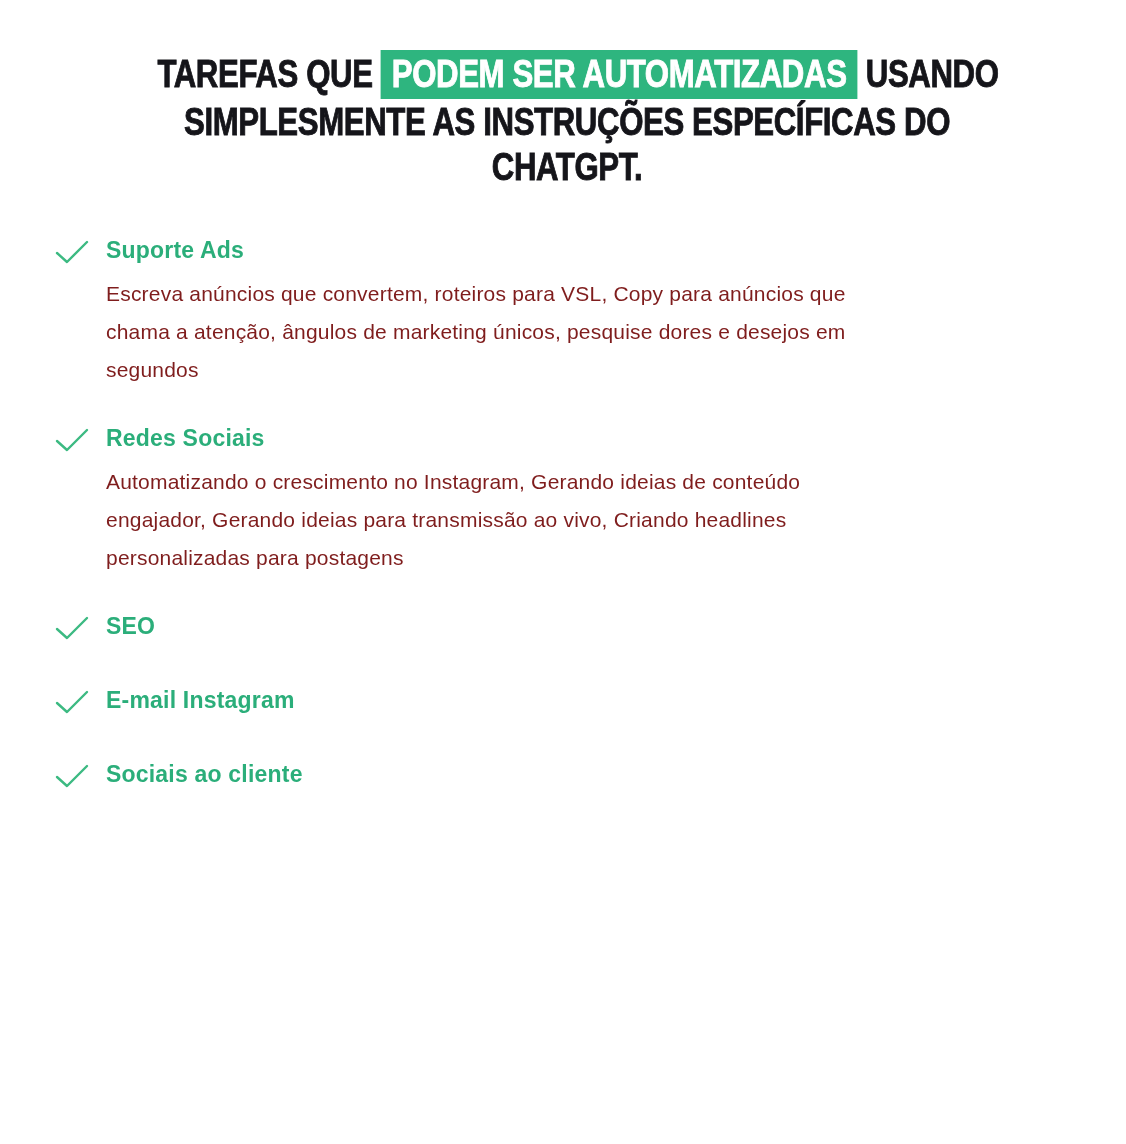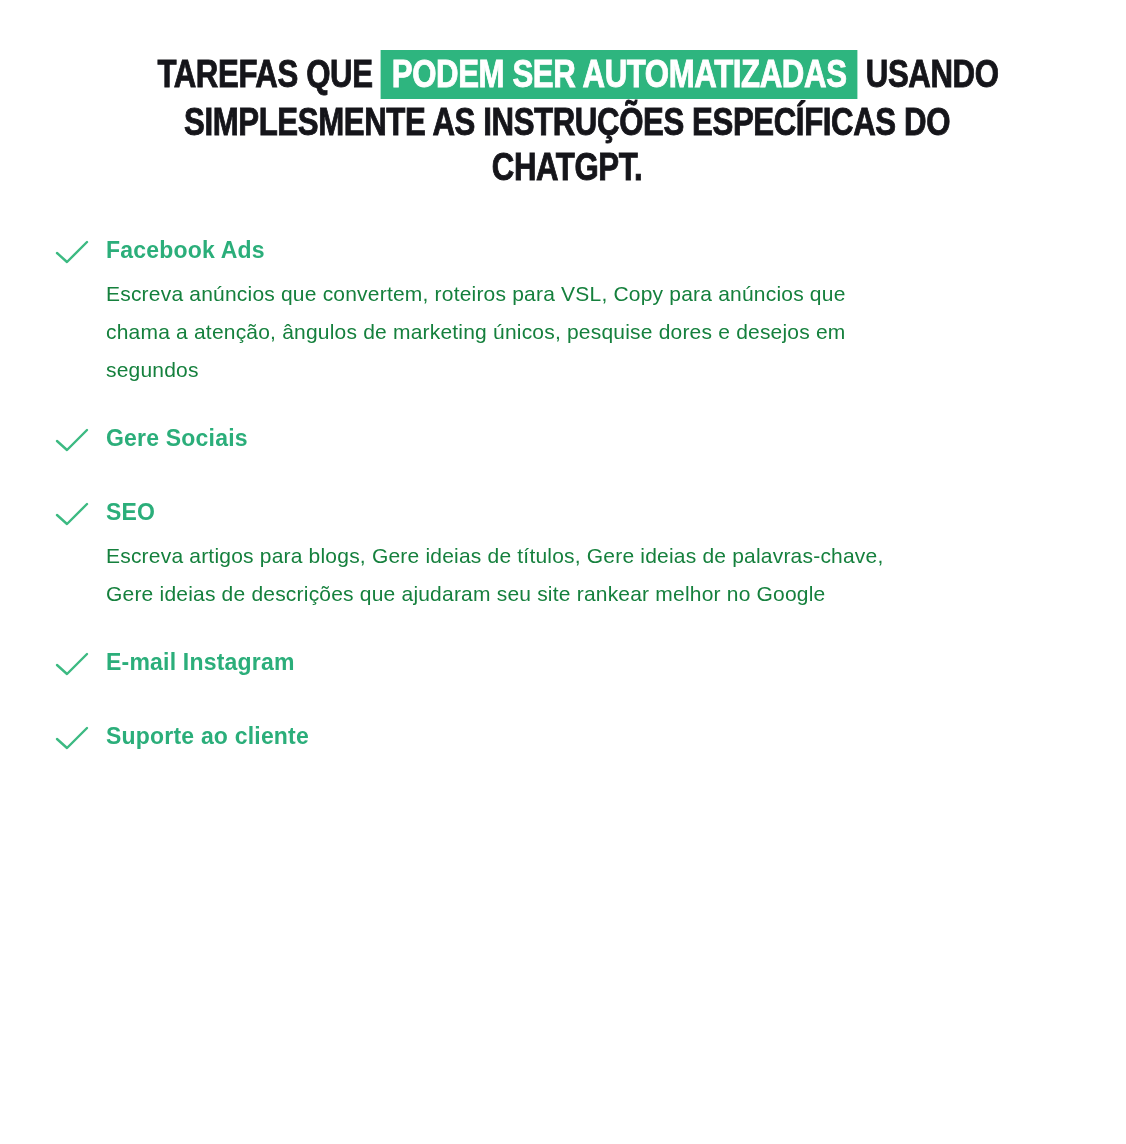--- a/index.html
+++ b/index.html
@@ -68,21 +68,21 @@
   }
   .item-title {
     color: #2bae7a;
     font-size: 23px;
     font-weight: bold;
     line-height: 34px;
     margin: 0 0 8px 0;
     letter-spacing: 0.2px;
   }
   .item-body {
-    color: #15803d;
+    color: #7f1d1d;
     font-size: 21px;
     line-height: 38px;
     white-space: pre-line;
     letter-spacing: 0.2px;
   }
 </style>
 </head>
 <body>
 
 <div class="page">
@@ -97,48 +97,49 @@
 
   <div class="items">
 
     <div class="item">
       <span class="check-wrap">
         <svg width="34" height="26" viewBox="0 0 34 26">
           <path d="M2 14 L12 23 L32 3" fill="none" stroke="#3cba82" stroke-width="2.4" stroke-linecap="round" stroke-linejoin="round"></path>
         </svg>
       </span>
       <div class="item-content">
-        <div class="item-title">Facebook Ads</div>
+        <div class="item-title">Suporte Ads</div>
         <div class="item-body">Escreva anúncios que convertem, roteiros para VSL, Copy para anúncios que
 chama a atenção, ângulos de marketing únicos, pesquise dores e desejos em
 segundos</div>
       </div>
     </div>
 
     <div class="item">
       <span class="check-wrap">
         <svg width="34" height="26" viewBox="0 0 34 26">
           <path d="M2 14 L12 23 L32 3" fill="none" stroke="#3cba82" stroke-width="2.4" stroke-linecap="round" stroke-linejoin="round"></path>
         </svg>
       </span>
       <div class="item-content">
-        <div class="item-title">Gere Sociais</div>
+        <div class="item-title">Redes Sociais</div>
+        <div class="item-body">Automatizando o crescimento no Instagram, Gerando ideias de conteúdo
+engajador, Gerando ideias para transmissão ao vivo, Criando headlines
+personalizadas para postagens</div>
       </div>
     </div>
 
     <div class="item">
       <span class="check-wrap">
         <svg width="34" height="26" viewBox="0 0 34 26">
           <path d="M2 14 L12 23 L32 3" fill="none" stroke="#3cba82" stroke-width="2.4" stroke-linecap="round" stroke-linejoin="round"></path>
         </svg>
       </span>
       <div class="item-content">
         <div class="item-title">SEO</div>
-        <div class="item-body">Escreva artigos para blogs, Gere ideias de títulos, Gere ideias de palavras-chave,
-Gere ideias de descrições que ajudaram seu site rankear melhor no Google</div>
       </div>
     </div>
 
     <div class="item">
       <span class="check-wrap">
         <svg width="34" height="26" viewBox="0 0 34 26">
           <path d="M2 14 L12 23 L32 3" fill="none" stroke="#3cba82" stroke-width="2.4" stroke-linecap="round" stroke-linejoin="round"></path>
         </svg>
       </span>
       <div class="item-content">
@@ -146,18 +147,18 @@
       </div>
     </div>
 
     <div class="item">
       <span class="check-wrap">
         <svg width="34" height="26" viewBox="0 0 34 26">
           <path d="M2 14 L12 23 L32 3" fill="none" stroke="#3cba82" stroke-width="2.4" stroke-linecap="round" stroke-linejoin="round"></path>
         </svg>
       </span>
       <div class="item-content">
-        <div class="item-title">Suporte ao cliente</div>
+        <div class="item-title">Sociais ao cliente</div>
       </div>
     </div>
 
   </div>
 </div>
 
 </body></html>

